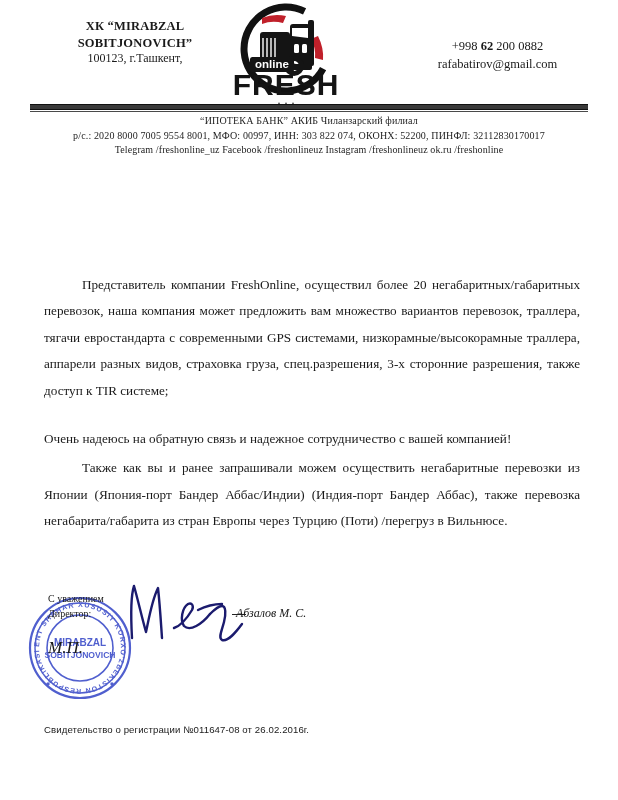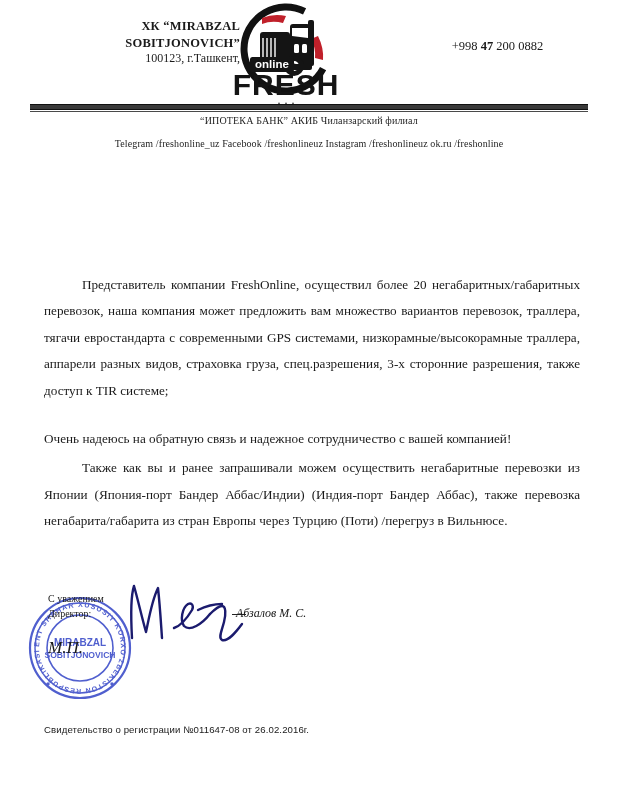--- a/index.html
+++ b/index.html
@@ -21,21 +21,21 @@
     position: relative;
     height: 104px;
     padding: 0 28px;
     box-sizing: border-box;
   }
   .company-block {
     position: absolute;
     left: 30px;
     top: 18px;
     width: 210px;
-    text-align: right;
+    text-align: center;
     line-height: 1.32;
   }
   .company-name {
     font-weight: bold;
     font-size: 12.5px;
     letter-spacing: .2px;
   }
   .company-addr {
     font-size: 12px;
   }
@@ -82,21 +82,21 @@
   
   .bank-info {
     text-align: center;
     font-size: 10px;
     line-height: 1.45;
     color: #1d1d1d;
     padding-top: 2px;
     font-family: "Liberation Serif", serif;
   }
   .bank-info .line-bank { letter-spacing: .15px; }
-  .bank-info .line-social { letter-spacing: .1px; margin-top: 8px; }
+  .bank-info .line-social { letter-spacing: .1px; }
 
   
   .letter-body {
     position: absolute;
     left: 44px;
     right: 38px;
     top: 268px;
   }
   .para {
     text-align: justify;
@@ -236,31 +236,33 @@
 
       <g fill="#141414">
         <polygon points="57,100 58,102.6 60.8,102.6 58.6,104.2 59.4,106.8 57,105.2 54.6,106.8 55.4,104.2 53.2,102.6 56,102.6"></polygon>
         <polygon points="64,100 65,102.6 67.8,102.6 65.6,104.2 66.4,106.8 64,105.2 61.6,106.8 62.4,104.2 60.2,102.6 63,102.6"></polygon>
         <polygon points="71,100 72,102.6 74.8,102.6 72.6,104.2 73.4,106.8 71,105.2 68.6,106.8 69.4,104.2 67.2,102.6 70,102.6"></polygon>
       </g>
     </svg>
   </div>
 
   <div class="contact-block">
-    <div><span>+998 </span><span class="bold71">47</span><span> 200 0882</span></div>
+    <div><span>+998 </span><span class="bold71">62</span><span> 200 0882</span></div>
+    <div>rafabatirov@gmail.com</div>
   </div>
 </div>
 
 <div class="divider-wrap">
   <div class="rule-thick"></div>
   <div class="rule-thin"></div>
 </div>
 
 <div class="bank-info">
   <div class="line-bank">“ИПОТЕКА БАНК” АКИБ Чиланзарский филиал</div>
+  <div class="line-bank">р/с.: 2020 8000 7005 9554 8001, МФО: 00997, ИНН: 303 822 074, ОКОНХ: 52200, ПИНФЛ: 32112830170017</div>
   <div class="line-social">Telegram /freshonline_uz  Facebook /freshonlineuz  Instagram /freshonlineuz  ok.ru /freshonline</div>
 </div>
 
 <div class="letter-body">
   <p class="para">Представитель компании FreshOnline, осуществил более 20 негабаритных/габаритных перевозок, наша компания может предложить вам множество вариантов перевозок, траллера, тягачи евростандарта с современными GPS системами, низкорамные/высокорамные траллера, аппарели разных видов, страховка груза, спец.разрешения, 3-х сторонние разрешения, также доступ к TIR системе;</p>
   <p class="para closing">Очень надеюсь на обратную связь и надежное сотрудничество с вашей компанией!</p>
   <p class="para">Также как вы и ранее запрашивали можем осуществить негабаритные перевозки из Японии (Япония-порт Бандер Аббас/Индии) (Индия-порт Бандер Аббас), также перевозка негабарита/габарита из стран Европы через Турцию (Поти) /перегруз в Вильнюсе.</p>
 </div>
 
 <div class="sig-area">

